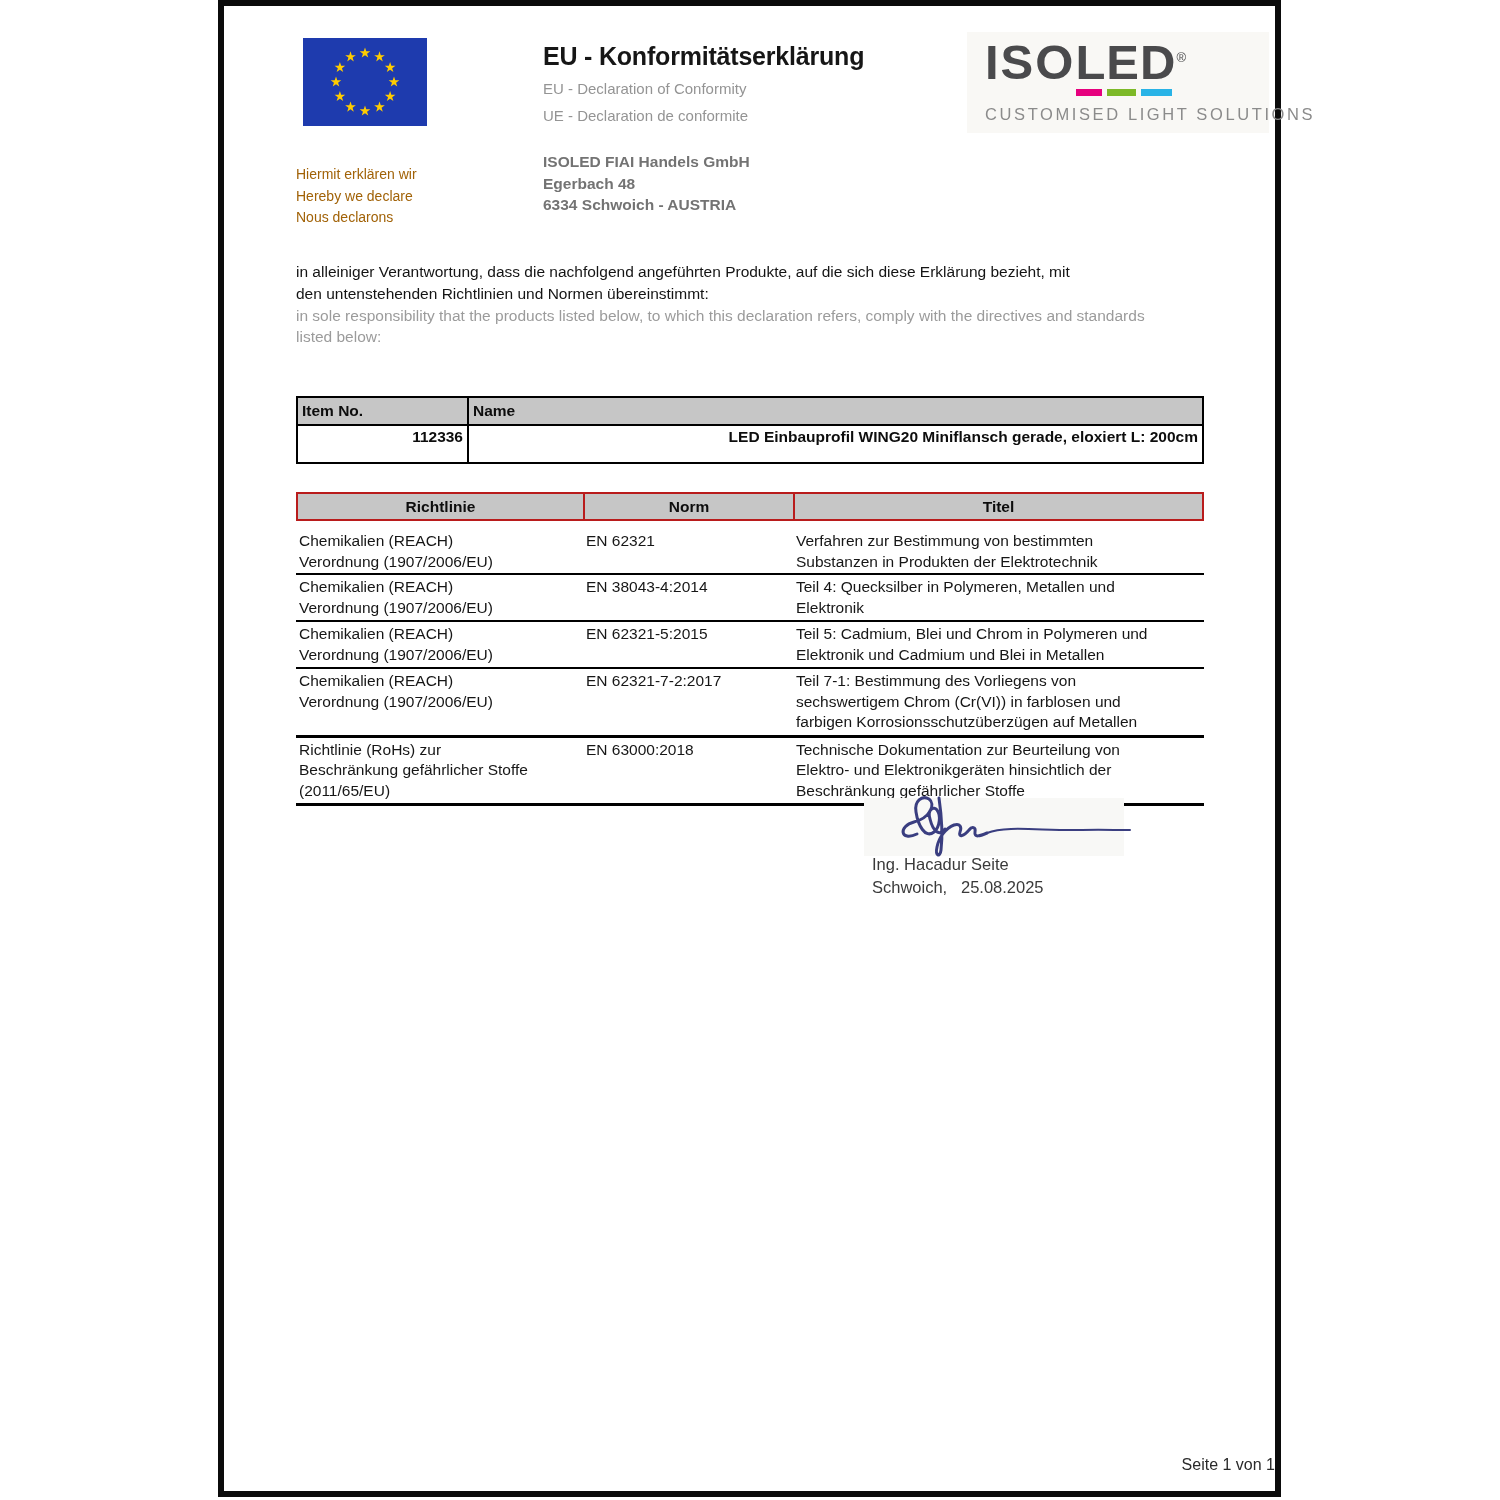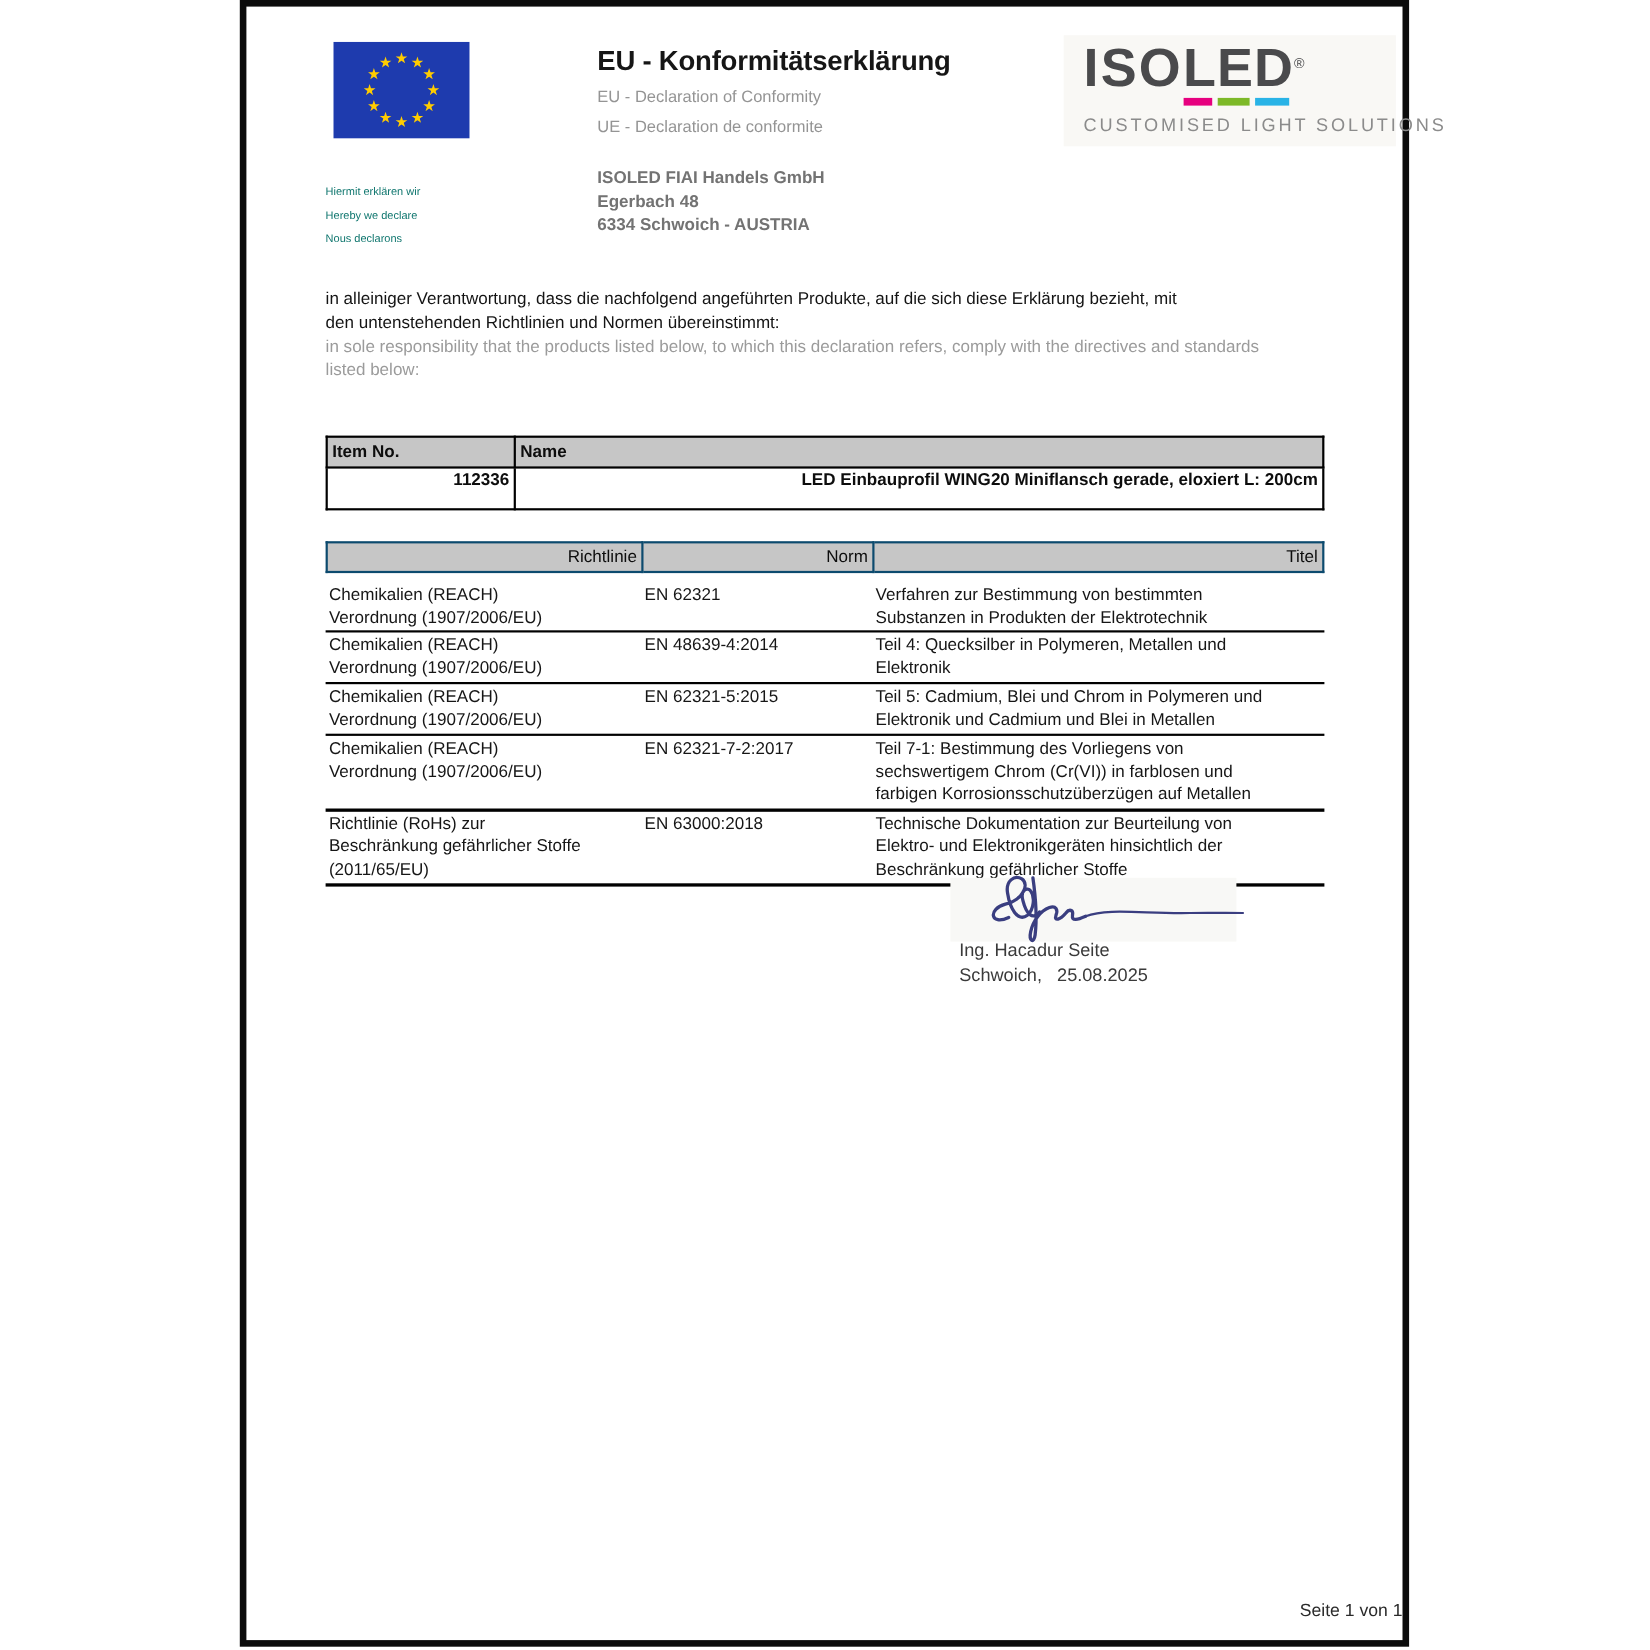--- a/index.html
+++ b/index.html
@@ -25,39 +25,39 @@
               display:flex; flex-direction:column; align-items:flex-start;
               padding:8px 0 0 18px; box-sizing:border-box; }
   .logo-word { font-size:49px; line-height:44px; color:#4a4a4c; white-space:nowrap; }
   .logo-word .iso { font-weight:600; letter-spacing:2px; }
   .led-letter { display:inline-block; position:relative; font-weight:800; letter-spacing:1px; }
   .led-bar { position:absolute; left:1px; right:4px; bottom:-12px; height:7px; display:block; }
   .reg { font-size:13px; color:#4a4a4c; vertical-align:top; position:relative; top:-4px; }
   .tagline { margin-top:21px; font-size:16.5px; color:#8b8b8b; letter-spacing:2.6px; white-space:nowrap; }
 
   
-  .declare-labels { left:72px; top:158px; font-size:10px; line-height:21.5px; color:#0f766e; white-space:pre-line; }
+  .declare-labels { left:72px; top:158px; font-size:14px; line-height:21.5px; color:#a16207; white-space:pre-line; }
   .declare-values { left:319px; top:145px; font-size:15.5px; line-height:21.5px; font-weight:700; color:#737373; white-space:pre-line; }
 
   
   .statement { left:72px; top:255px; width:970px; font-size:15.5px; line-height:21.8px; }
   .statement p { margin:0; white-space:pre-line; }
   .statement .de { color:#141414; }
   .statement .en, .statement .fr { color:#9b9b9b; }
 
   
   table { border-collapse:collapse; }
   .item-table { left:72px; top:390px; width:908px; table-layout:fixed; }
   .item-table th, .item-table td { border:2px solid #000; text-align:left; font-size:15.5px; padding:2px 4px; }
   .item-table th { height:22px; font-weight:700; color:#0d0d0d; }
   .item-table td { height:32px; vertical-align:top; font-weight:700; color:#0d0d0d;text-align:right; }
 
   
   .dir-header { left:72px; top:486px; width:908px; table-layout:fixed; }
-  .dir-header th { border:2px solid #0c4a6e; text-align:right; font-size:15.5px; font-weight:400;
+  .dir-header th { border:2px solid #b91c1c; text-align:center; font-size:15.5px; font-weight:700;
                    color:#0d0d0d; height:21px; padding:2px 4px; }
 
   
   .dir-body { left:72px; top:513px; width:908px; }
   .dir-row { display:grid; grid-template-columns:287px 210px 1fr; border-bottom:2px solid #000;
              padding:2px 0 2px; }
   .dir-row.first { padding-top:12px; padding-bottom:1px; }
   .dir-row.thick { border-bottom-width:3px; }
   .dir-cell { padding-left:3px; font-size:15.5px; line-height:20.5px; color:#161616; white-space:pre-line; }
 
@@ -159,21 +159,21 @@
     <div class="dir-row first">
       <div class="dir-cell">Chemikalien (REACH)
 Verordnung (1907/2006/EU)</div>
       <div class="dir-cell">EN 62321</div>
       <div class="dir-cell">Verfahren zur Bestimmung von bestimmten
 Substanzen in Produkten der Elektrotechnik</div>
     </div>
     <div class="dir-row">
       <div class="dir-cell">Chemikalien (REACH)
 Verordnung (1907/2006/EU)</div>
-      <div class="dir-cell">EN 48639-4:2014</div>
+      <div class="dir-cell">EN 38043-4:2014</div>
       <div class="dir-cell">Teil 4: Quecksilber in Polymeren, Metallen und
 Elektronik</div>
     </div>
     <div class="dir-row">
       <div class="dir-cell">Chemikalien (REACH)
 Verordnung (1907/2006/EU)</div>
       <div class="dir-cell">EN 62321-5:2015</div>
       <div class="dir-cell">Teil 5: Cadmium, Blei und Chrom in Polymeren und
 Elektronik und Cadmium und Blei in Metallen</div>
     </div>

